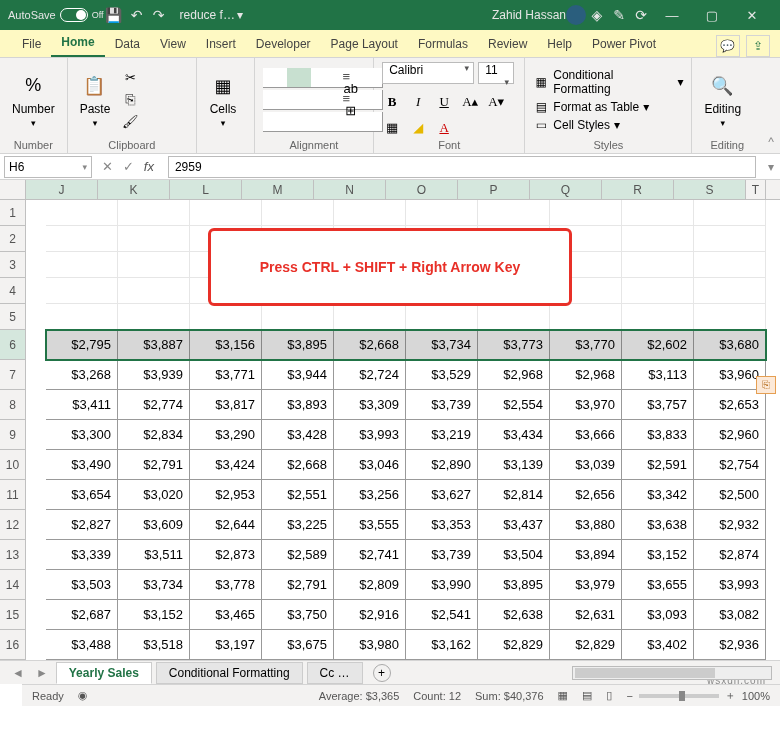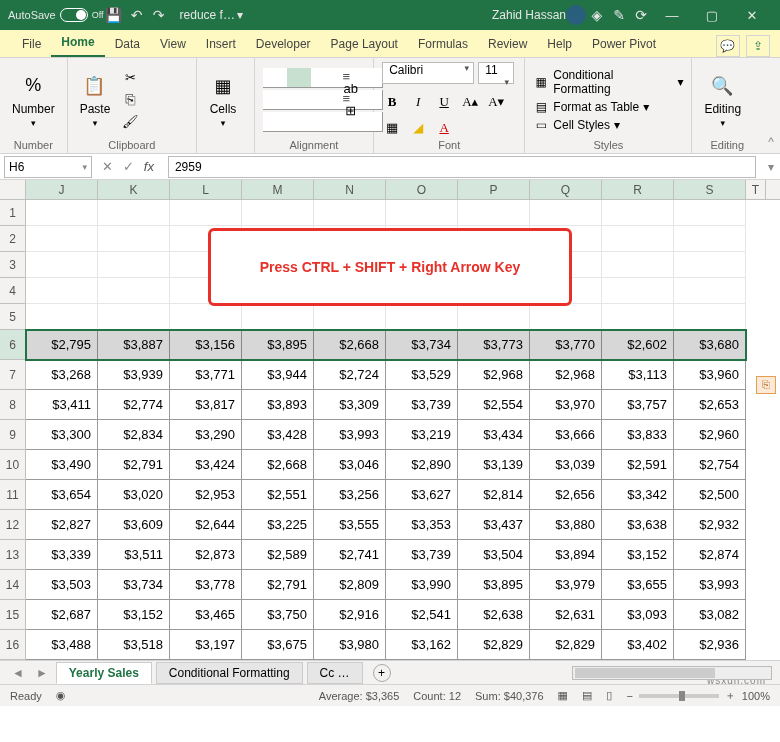--- a/index.html
+++ b/index.html
@@ -58,21 +58,21 @@
 .corner { width: 26px; border-right: 1px solid #c0c0c0; }
 .ch { width: 72px; text-align: center; border-right: 1px solid #c0c0c0; font-size: 12px; color: #555; line-height: 20px; background:#f3f2f1; }
 .ch-last { width: 20px; }
 .grid-body { display: flex; }
 .row-headers { width: 26px; background: #f3f2f1; }
 .rh { height: 30px; border-bottom: 1px solid #c0c0c0; border-right: 1px solid #c0c0c0; text-align: center; font-size: 12px; color: #555; line-height: 30px; display:block; }
 .rh.blank { height: 26px; line-height:26px; }
 .rh.sel { background: #d5e7dd; }
 .ch.selcol { background: #d5e7dd; }
 .cells { position: relative; }
-.row { display: flex; height: 30px; }
+.row { display: flex; height: 30px; margin-left: 20px; }
 .row.blank { height: 26px; background: #fff; }
 .cell { width: 72px; border-right: 1px solid #999; border-bottom: 1px solid #999; text-align: right; padding: 0 6px; font-size: 13px; line-height: 30px; background: #fff; }
 .row.blank .cell { border-right: 1px solid #e6e6e6; border-bottom: 1px solid #e6e6e6; }
 .row.selected .cell { background: #d7d7d7; border-right: 1px solid #888; border-bottom: 1px solid #888; }
 .row.selected { outline: 2px solid #217346; outline-offset: -1px; }
 
 
 .callout { position: absolute; left: 182px; top: 28px; width: 364px; height: 78px; border: 3px solid #e83028; border-radius: 6px; display: flex; align-items: center; justify-content: center; color: #e83028; font-weight: 700; font-size: 14px; pointer-events: none; background: #fff; }
 
 
@@ -81,21 +81,21 @@
 
 .sheet-tabs { height: 24px; background: #f3f2f1; border-top: 1px solid #d4d4d4; display: flex; align-items: center; padding: 0 8px; gap: 4px; }
 .sheet-nav { color: #888; padding: 0 4px; font-size: 12px; }
 .sheet-tab { padding: 3px 12px; font-size: 12px; background: #e6e6e6; border: 1px solid #ccc; }
 .sheet-tab.active { background: #fff; border-bottom-color: #fff; font-weight: 700; color: #217346; }
 .sheet-add { width: 18px; height: 18px; border: 1px solid #aaa; border-radius: 50%; text-align: center; line-height: 16px; font-size: 12px; margin-left: 6px; }
 .sheet-scroll { flex: 1; }
 .hscroll { height: 14px; border: 1px solid #bbb; background: #eee; width: 200px; margin-left: auto; position: relative; }
 .hscroll::after { content:""; position:absolute; left:2px; top:1px; width:140px; height:10px; background:#ccc;}
 
-.statusbar { height: 22px; background: #f3f2f1; border-top: 1px solid #d4d4d4; display: flex; align-items: center; padding: 0 10px; font-size: 11px; color: #555; gap: 14px; }
+.statusbar { height: 22px; background: #f3f2f1; border-top: 1px solid #d4d4d4; display: flex; align-items: center; padding: 0 10px; font-size: 11px; color: #555; gap: 14px; margin-left: 22px; }
 .statusbar .spacer { flex: 1; }
 .zoom { display: flex; align-items: center; gap: 6px; }
 .zoom .track { width: 80px; height: 4px; background: #ccc; position: relative; }
 .zoom .track::after { content:""; position:absolute; left:40px; top:-3px; width:6px; height:10px; background:#888; }
 .watermark { position:absolute; right:14px; bottom:56px; font-size:10px; color:#888; letter-spacing:1px;}
 </style>
 </head>
 <body>
 
 <div class="titlebar">

